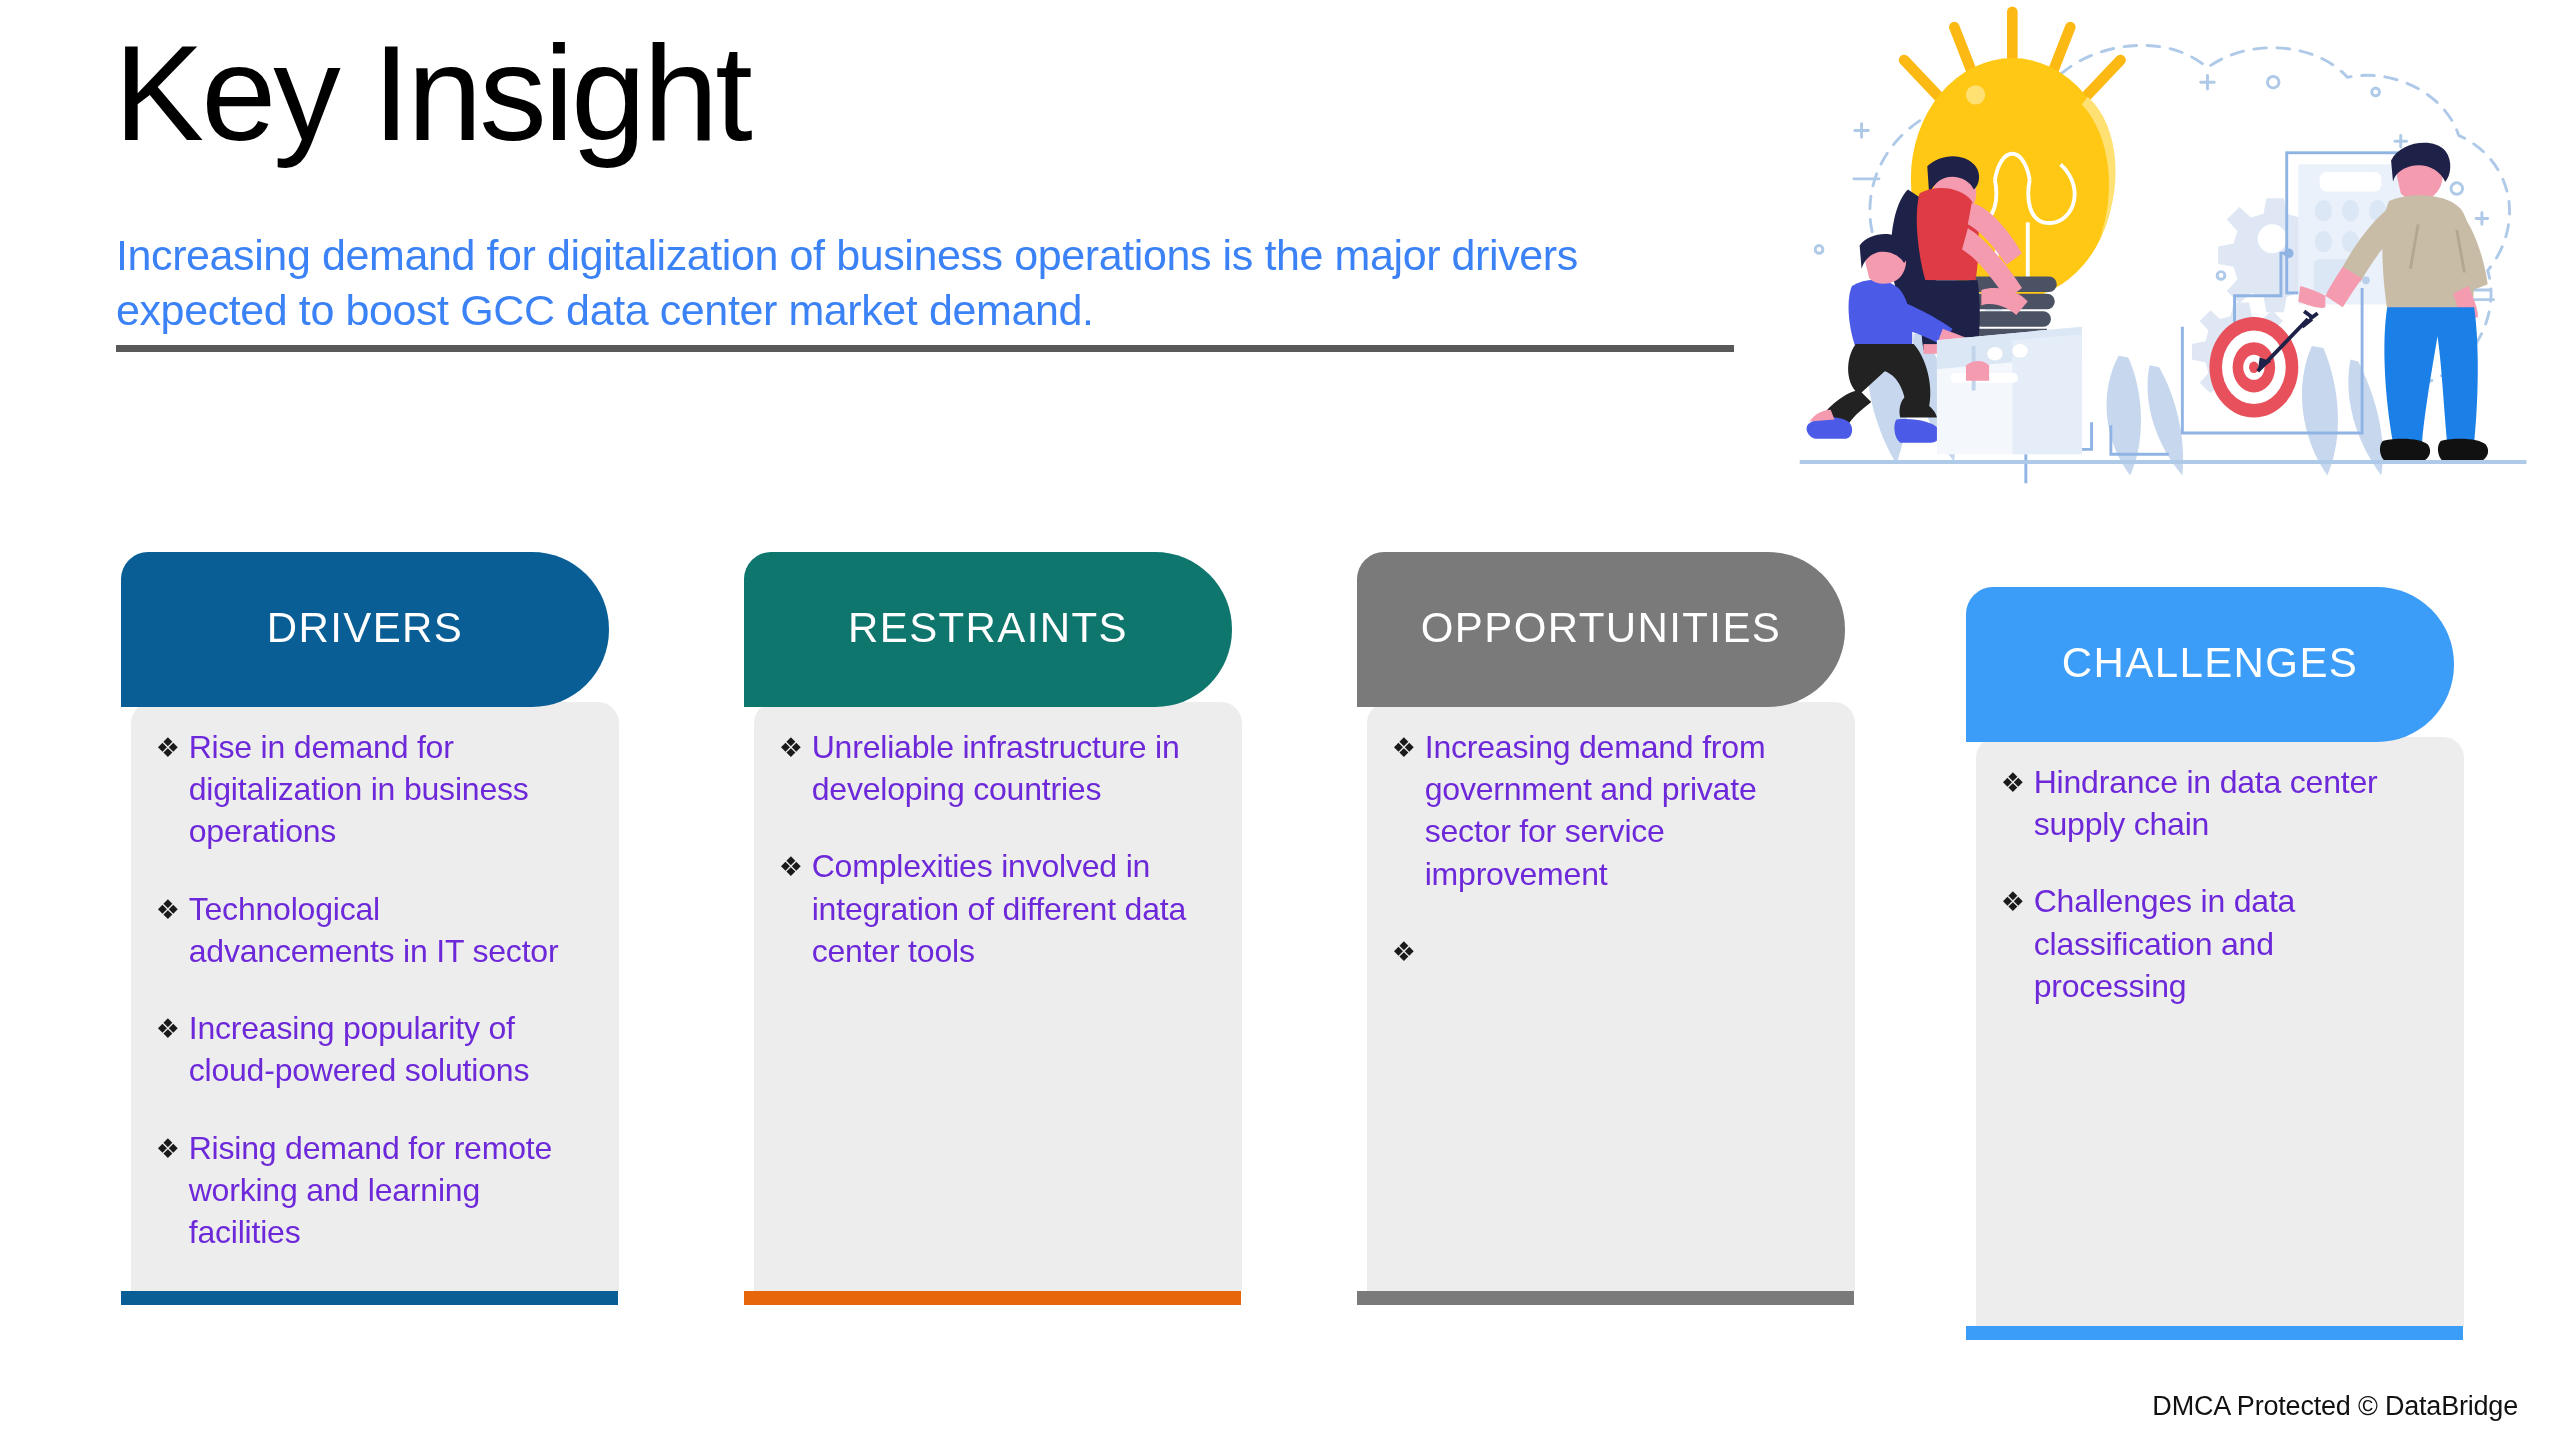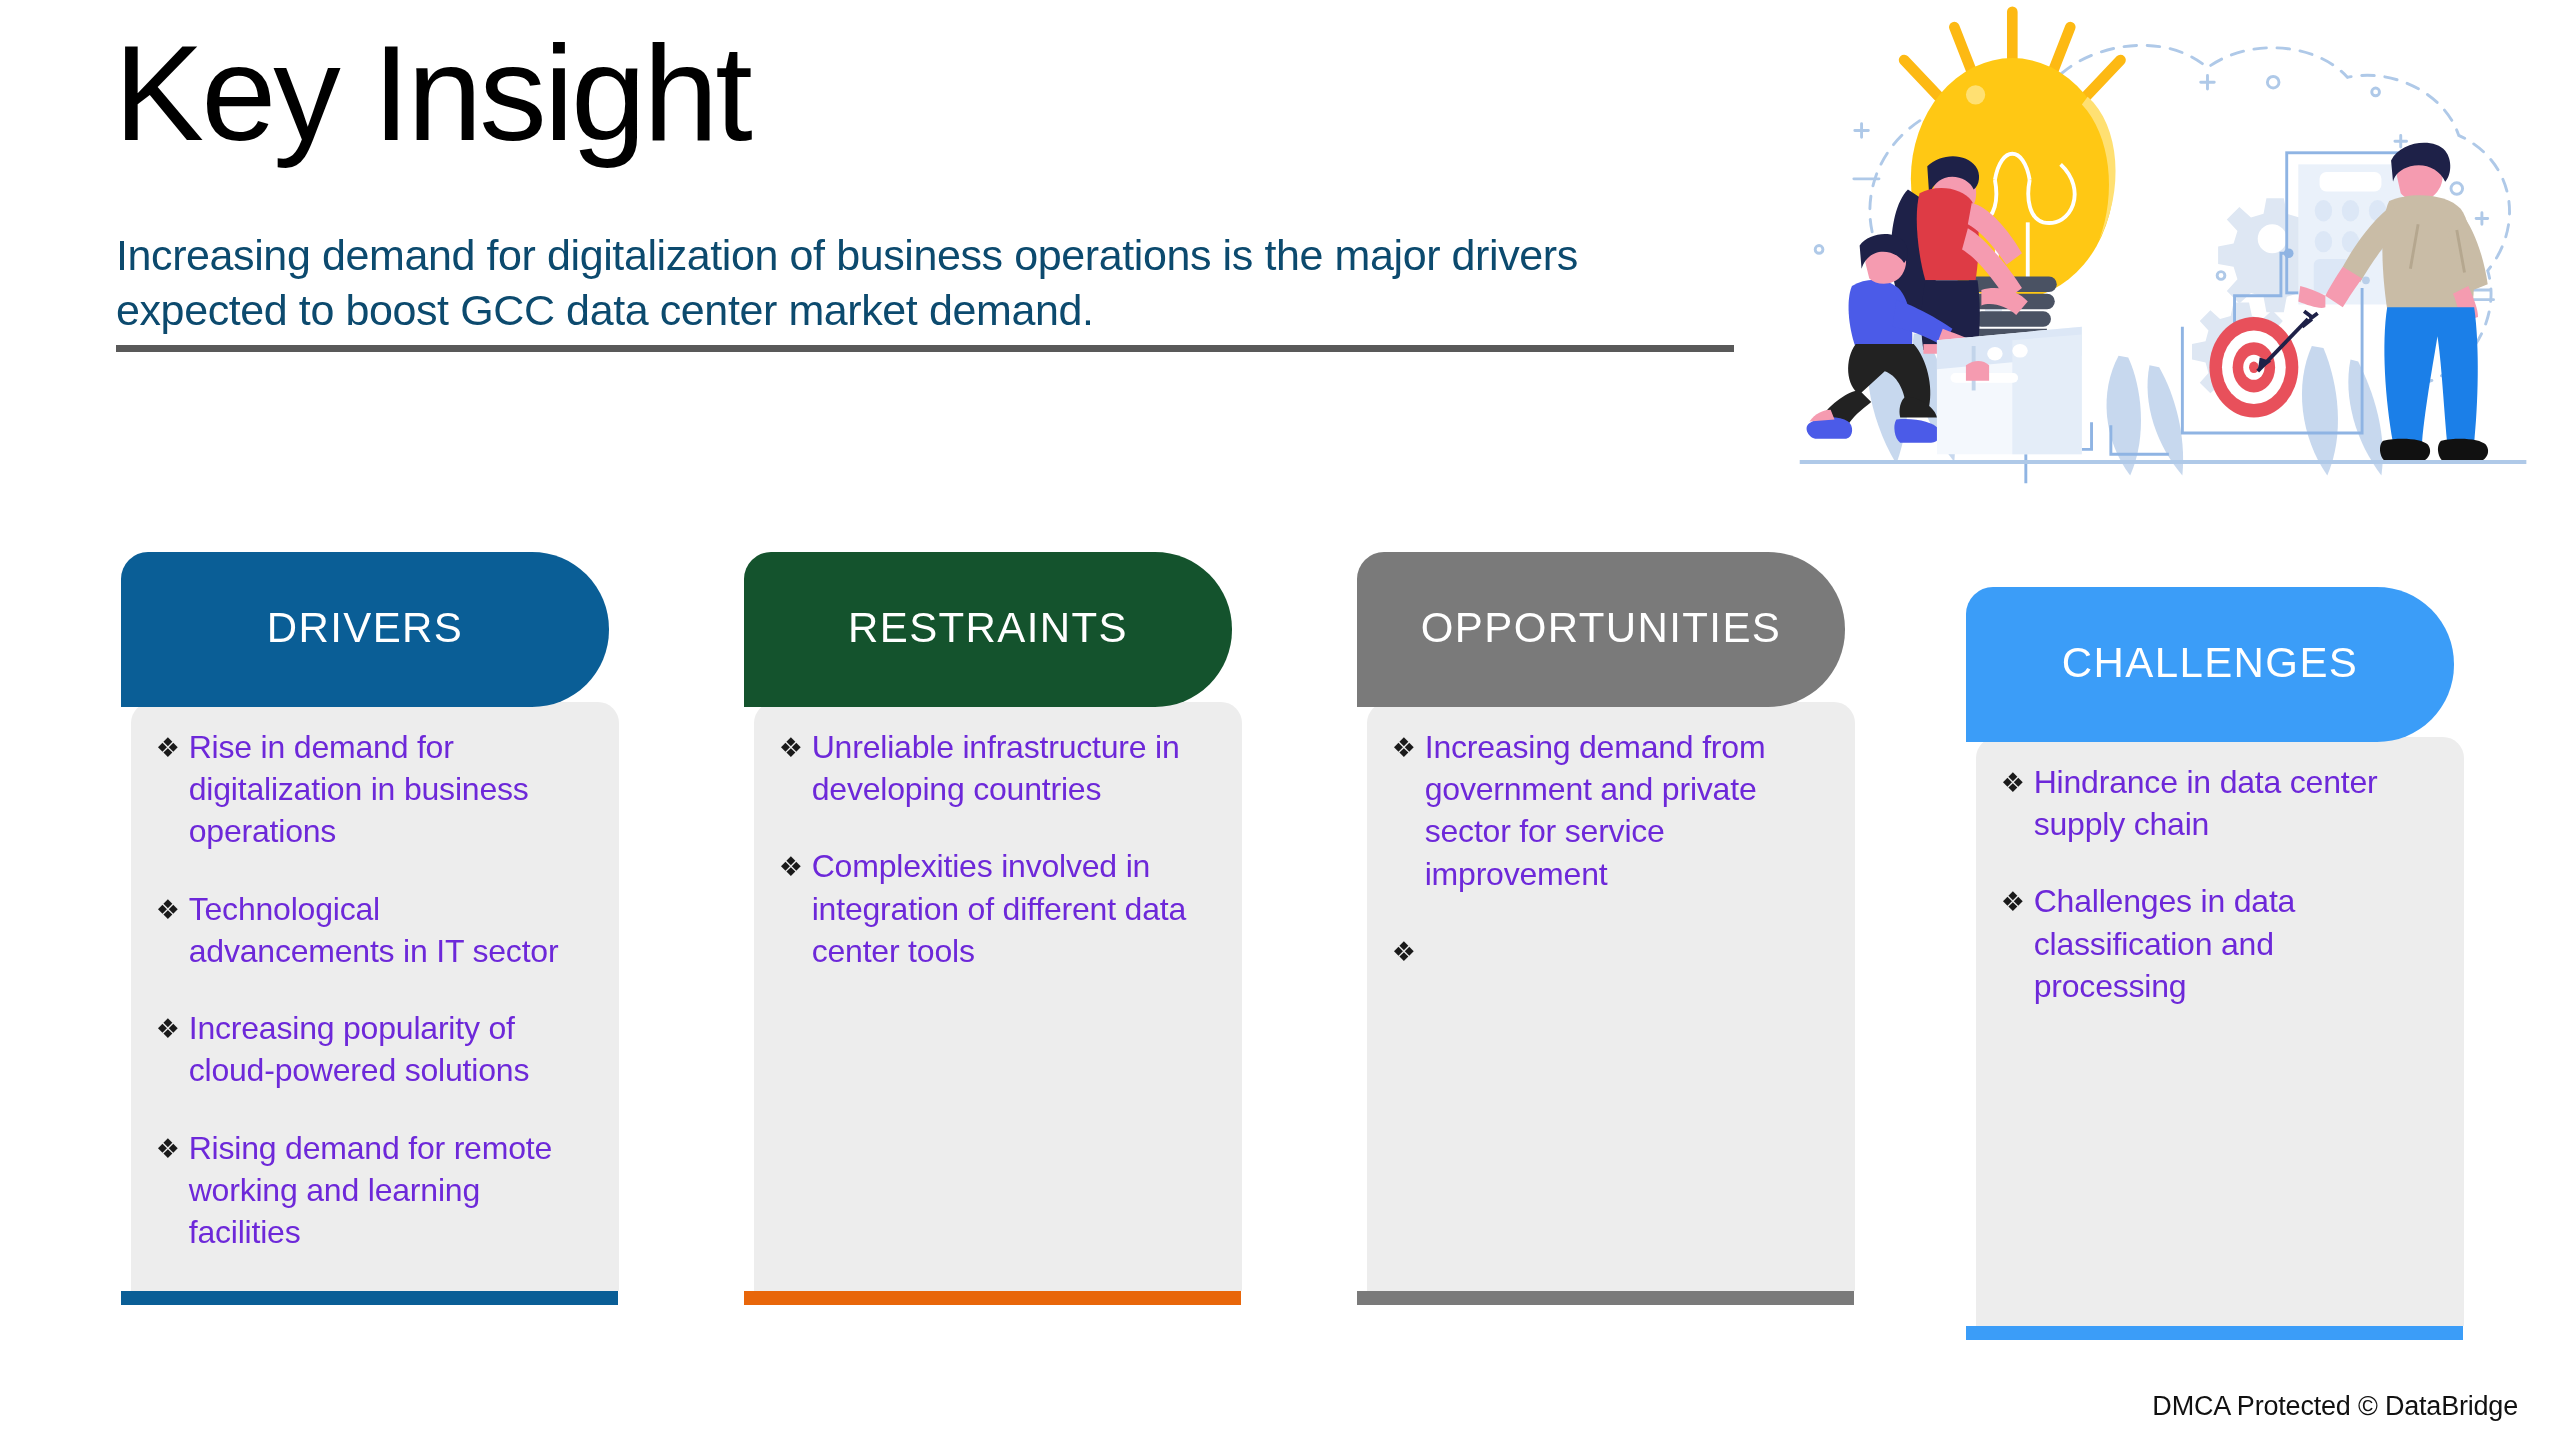--- a/index.html
+++ b/index.html
@@ -29,21 +29,21 @@
     white-space: nowrap;
   }
   #subtitle {
     position: absolute;
     left: 116px;
     top: 228px;
     width: 1632px;
     font-size: 43px;
     line-height: 1.28;
     font-weight: 400;
-    color: #0c4a6e;
+    color: #3b82f6;
     letter-spacing: -0.4px;
   }
   #title-rule {
     position: absolute;
     left: 116px;
     top: 345px;
     width: 1618px;
     height: 6.8px;
     background: #595959;
   }
@@ -349,21 +349,21 @@
     <li class="bullet">
       <span class="bullet-marker">❖</span>
       <span class="bullet-text">Rising demand for remote working and learning facilities</span>
     </li>
   </ul>
   <div class="card-footbar" style="background: rgb(10, 94, 150);"></div>
 </div>
 
 <div class="card card-2">
   <div class="card-body"></div>
-  <div class="card-head" style="background: #14532d;">
+  <div class="card-head" style="background: #0f766e;">
     <span class="card-head-label">RESTRAINTS</span>
   </div>
   <ul class="bullets">
     <li class="bullet">
       <span class="bullet-marker">❖</span>
       <span class="bullet-text">Unreliable infrastructure in developing countries</span>
     </li>
     <li class="bullet">
       <span class="bullet-marker">❖</span>
       <span class="bullet-text">Complexities involved in integration of different data center tools</span>

